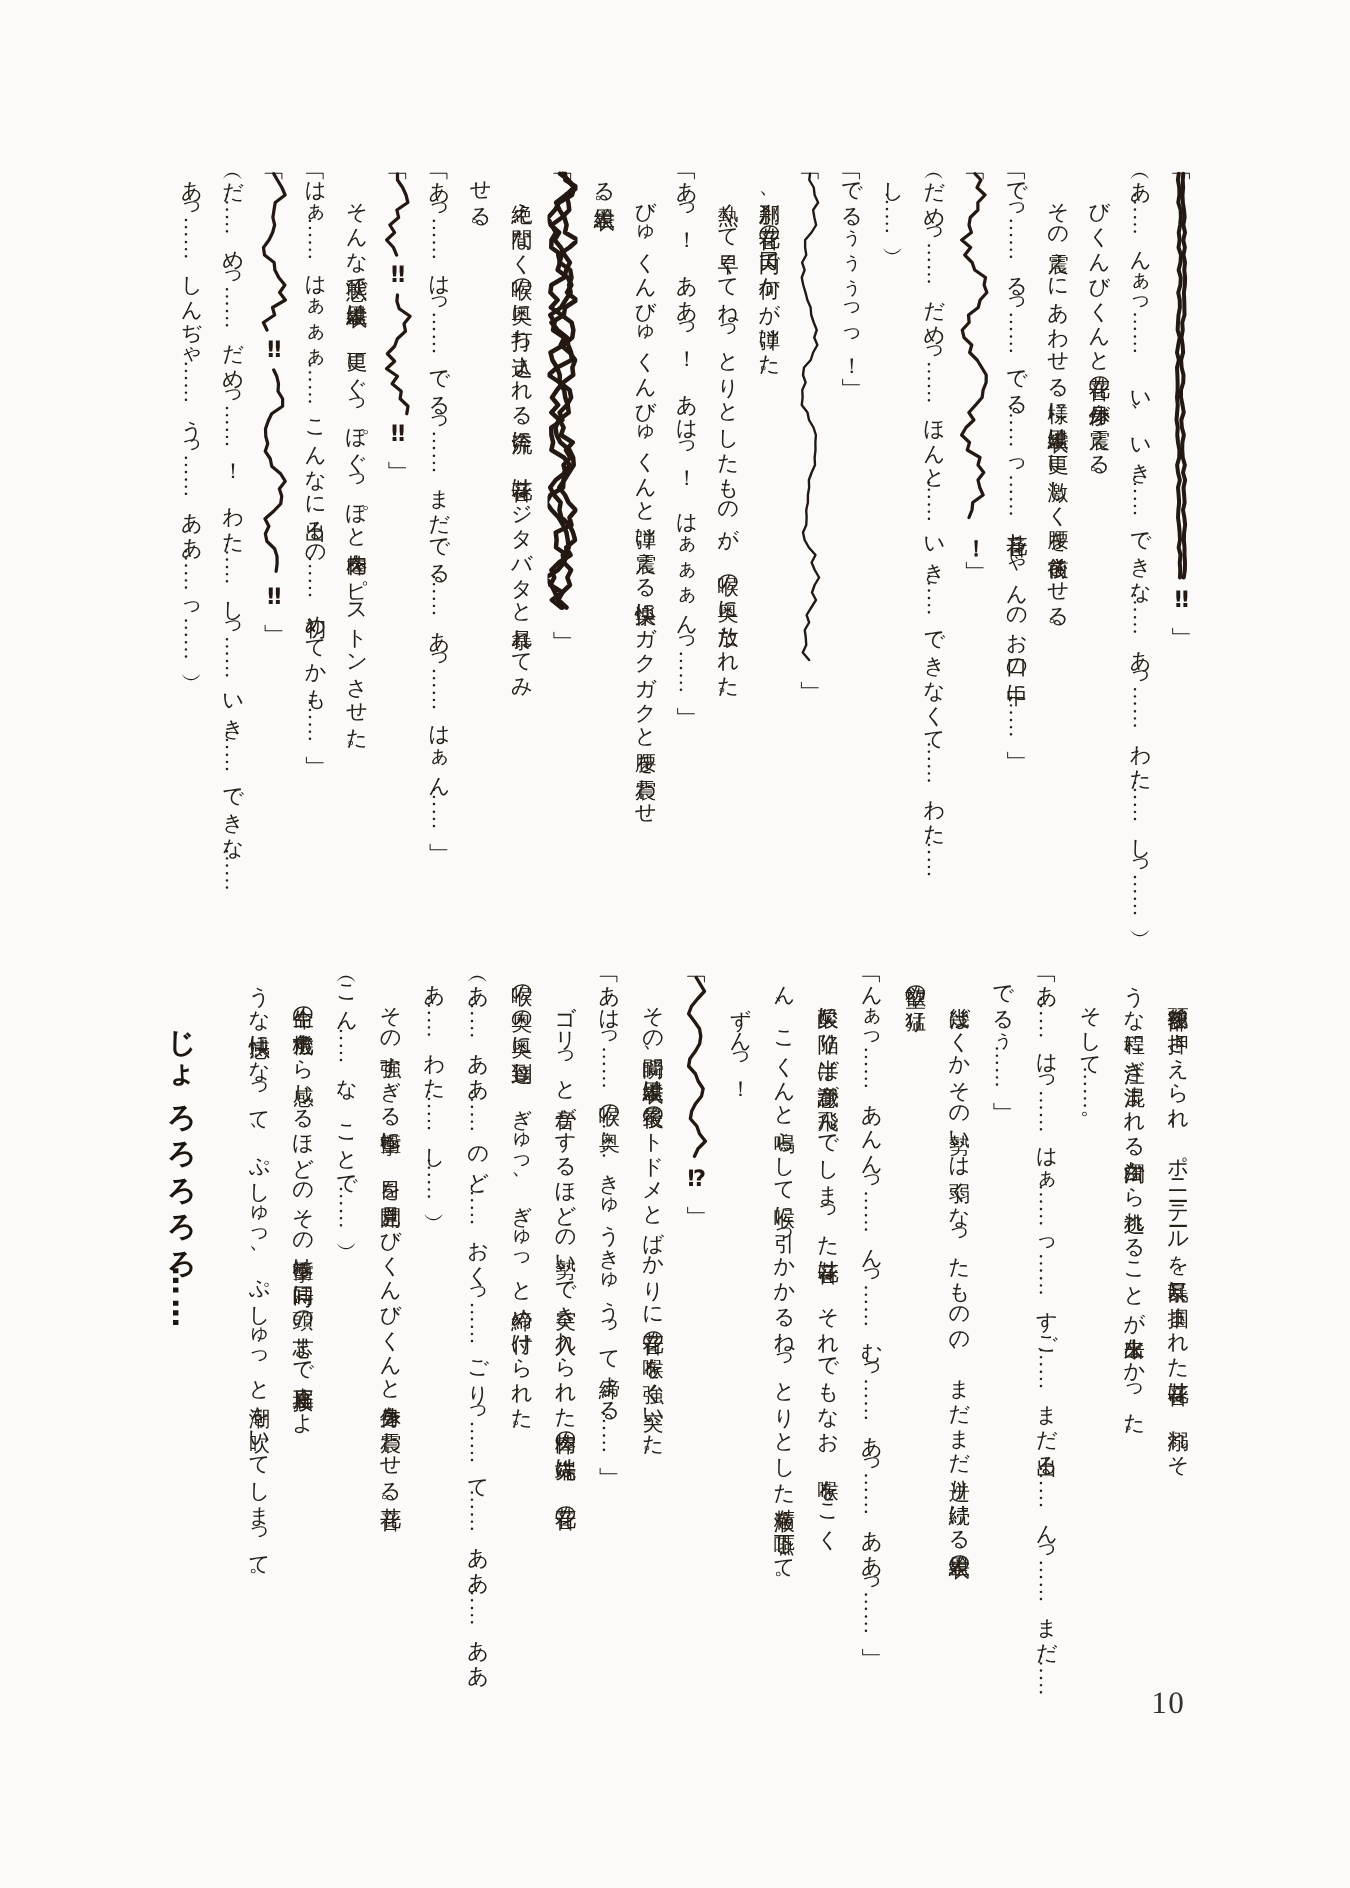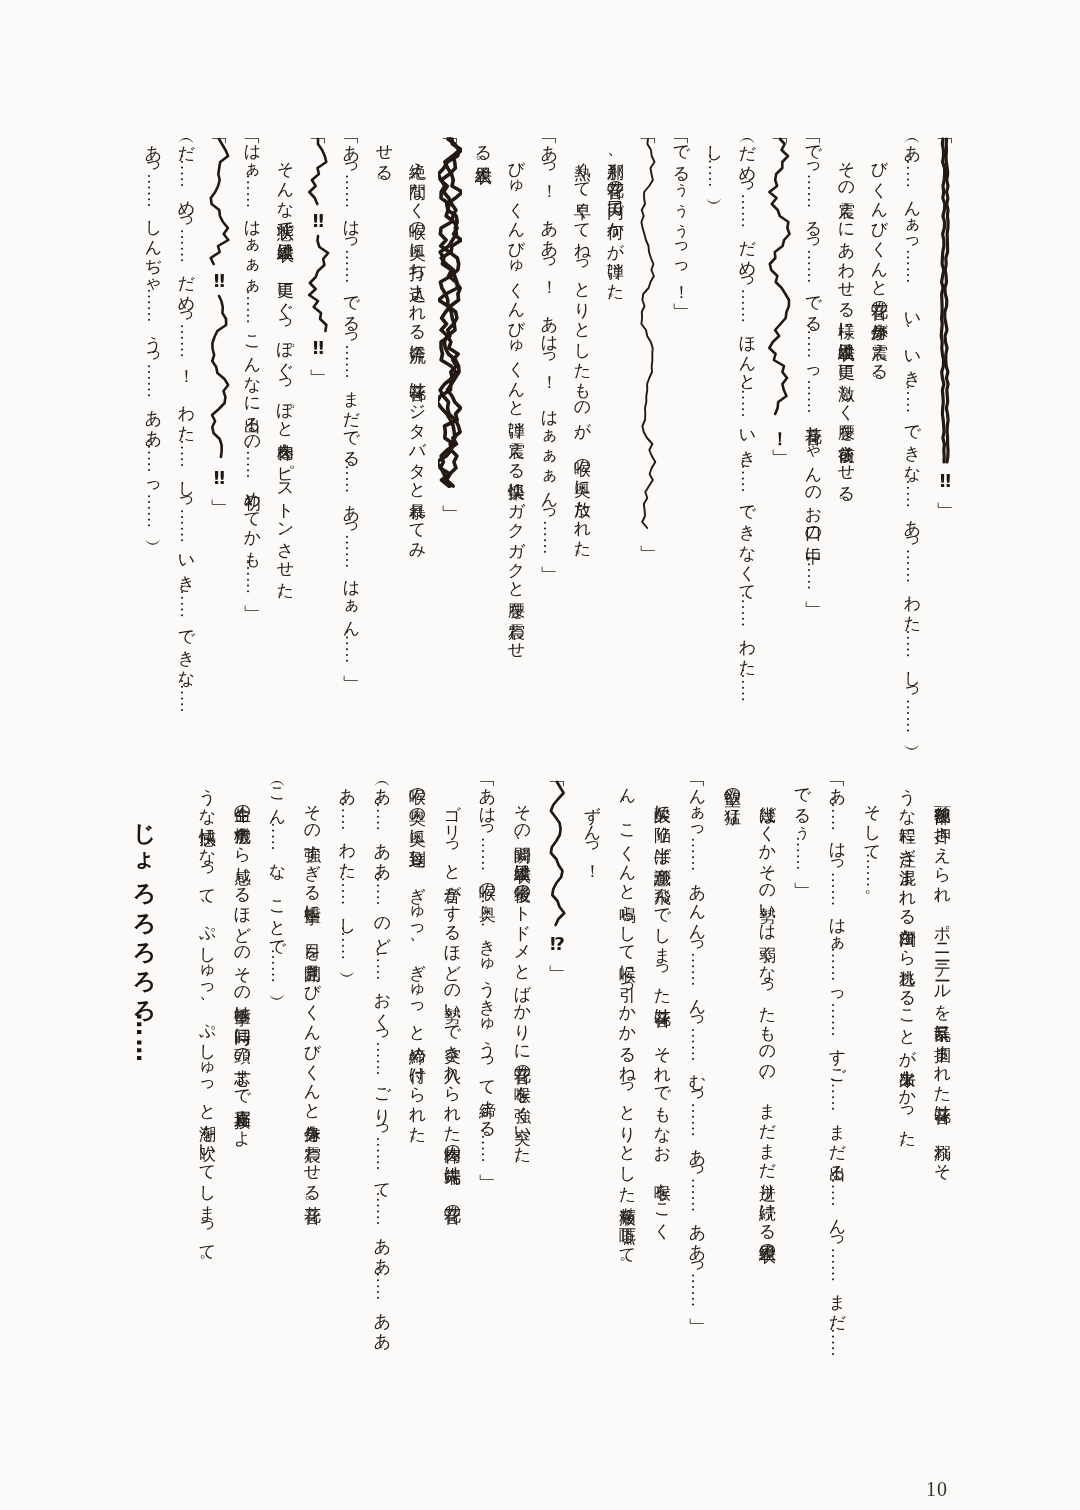--- a/index.html
+++ b/index.html
@@ -40,22 +40,22 @@
   .scream{color:#241812;}
   .scream svg{display:inline-block;margin:3px 0;}
   .punct{
     font-family:"DejaVu Sans","Liberation Sans",sans-serif;
     font-weight:bold;
     font-size:18px;
     color:#241812;
   }
   .pagenum{
     position:absolute;
-    top:1478px;right:132px;
-    font-size:20px;
+    top:1349px;right:132px;
+    font-size:25px;
     letter-spacing:1px;
     color:#33302b;
   }
 </style>
 </head>
 <body>
 
 <div class="page">
   <div id="block-top" class="vblock">
       <div class="col scream"><span>「</span><svg width="24" height="330" viewBox="0 0 24 330">

